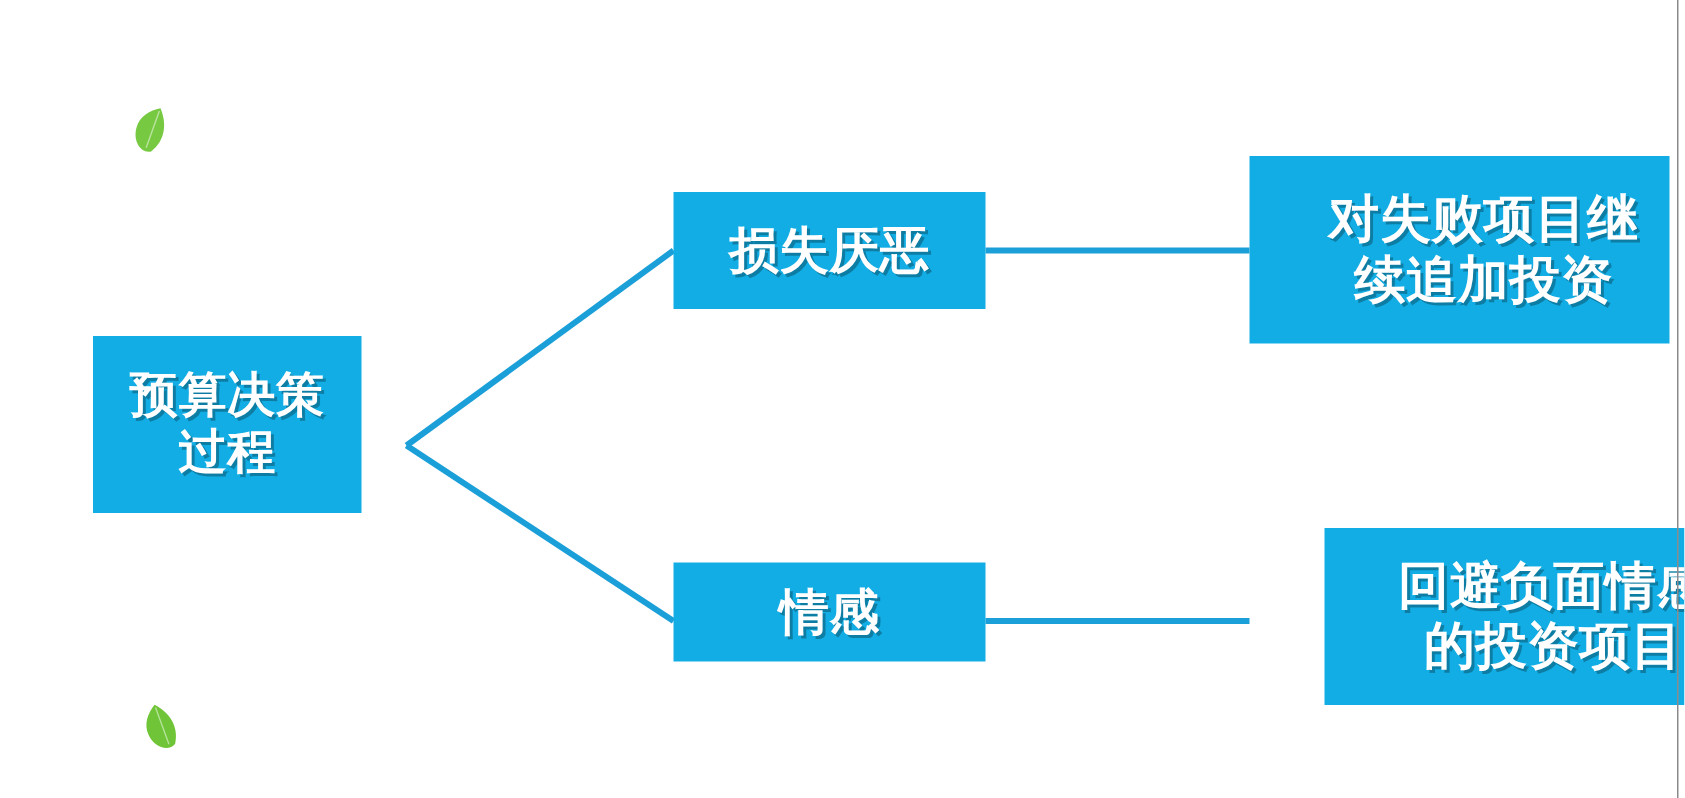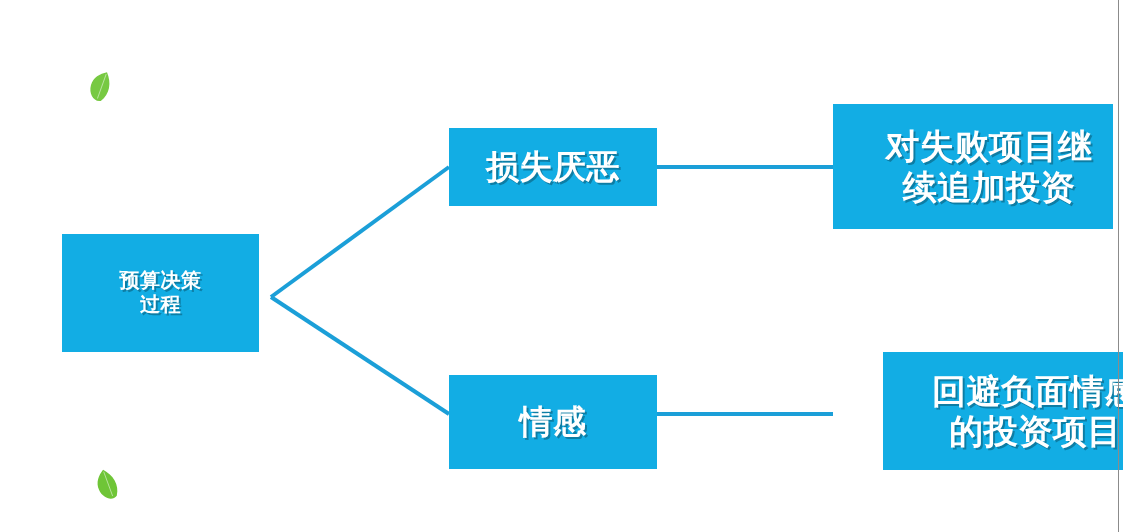--- a/index.html
+++ b/index.html
@@ -46,38 +46,38 @@
     font-weight: bold;
     line-height: 1.18;
     letter-spacing: 0.5px;
     text-shadow: 2px 2px 0 rgba(0,0,0,0.28);
     white-space: pre-line;
     user-select: none;
   }
   
   #node-root {
     left: 62px;
-    top: 234px;
-    width: 197px;
+    top: 224px;
+    width: 179px;
     height: 118px;
-    font-size: 20px;
+    font-size: 32px;
   }
   
   #node-loss-aversion {
     left: 449px;
     top: 128px;
     width: 208px;
     height: 78px;
     font-size: 33px;
   }
   #node-emotion {
     left: 449px;
     top: 375px;
     width: 208px;
-    height: 94px;
+    height: 66px;
     font-size: 33px;
   }
   
   #node-continue-investment {
     left: 833px;
     top: 104px;
     width: 280px;
     height: 125px;
     font-size: 34px;
     padding-left: 32px;

